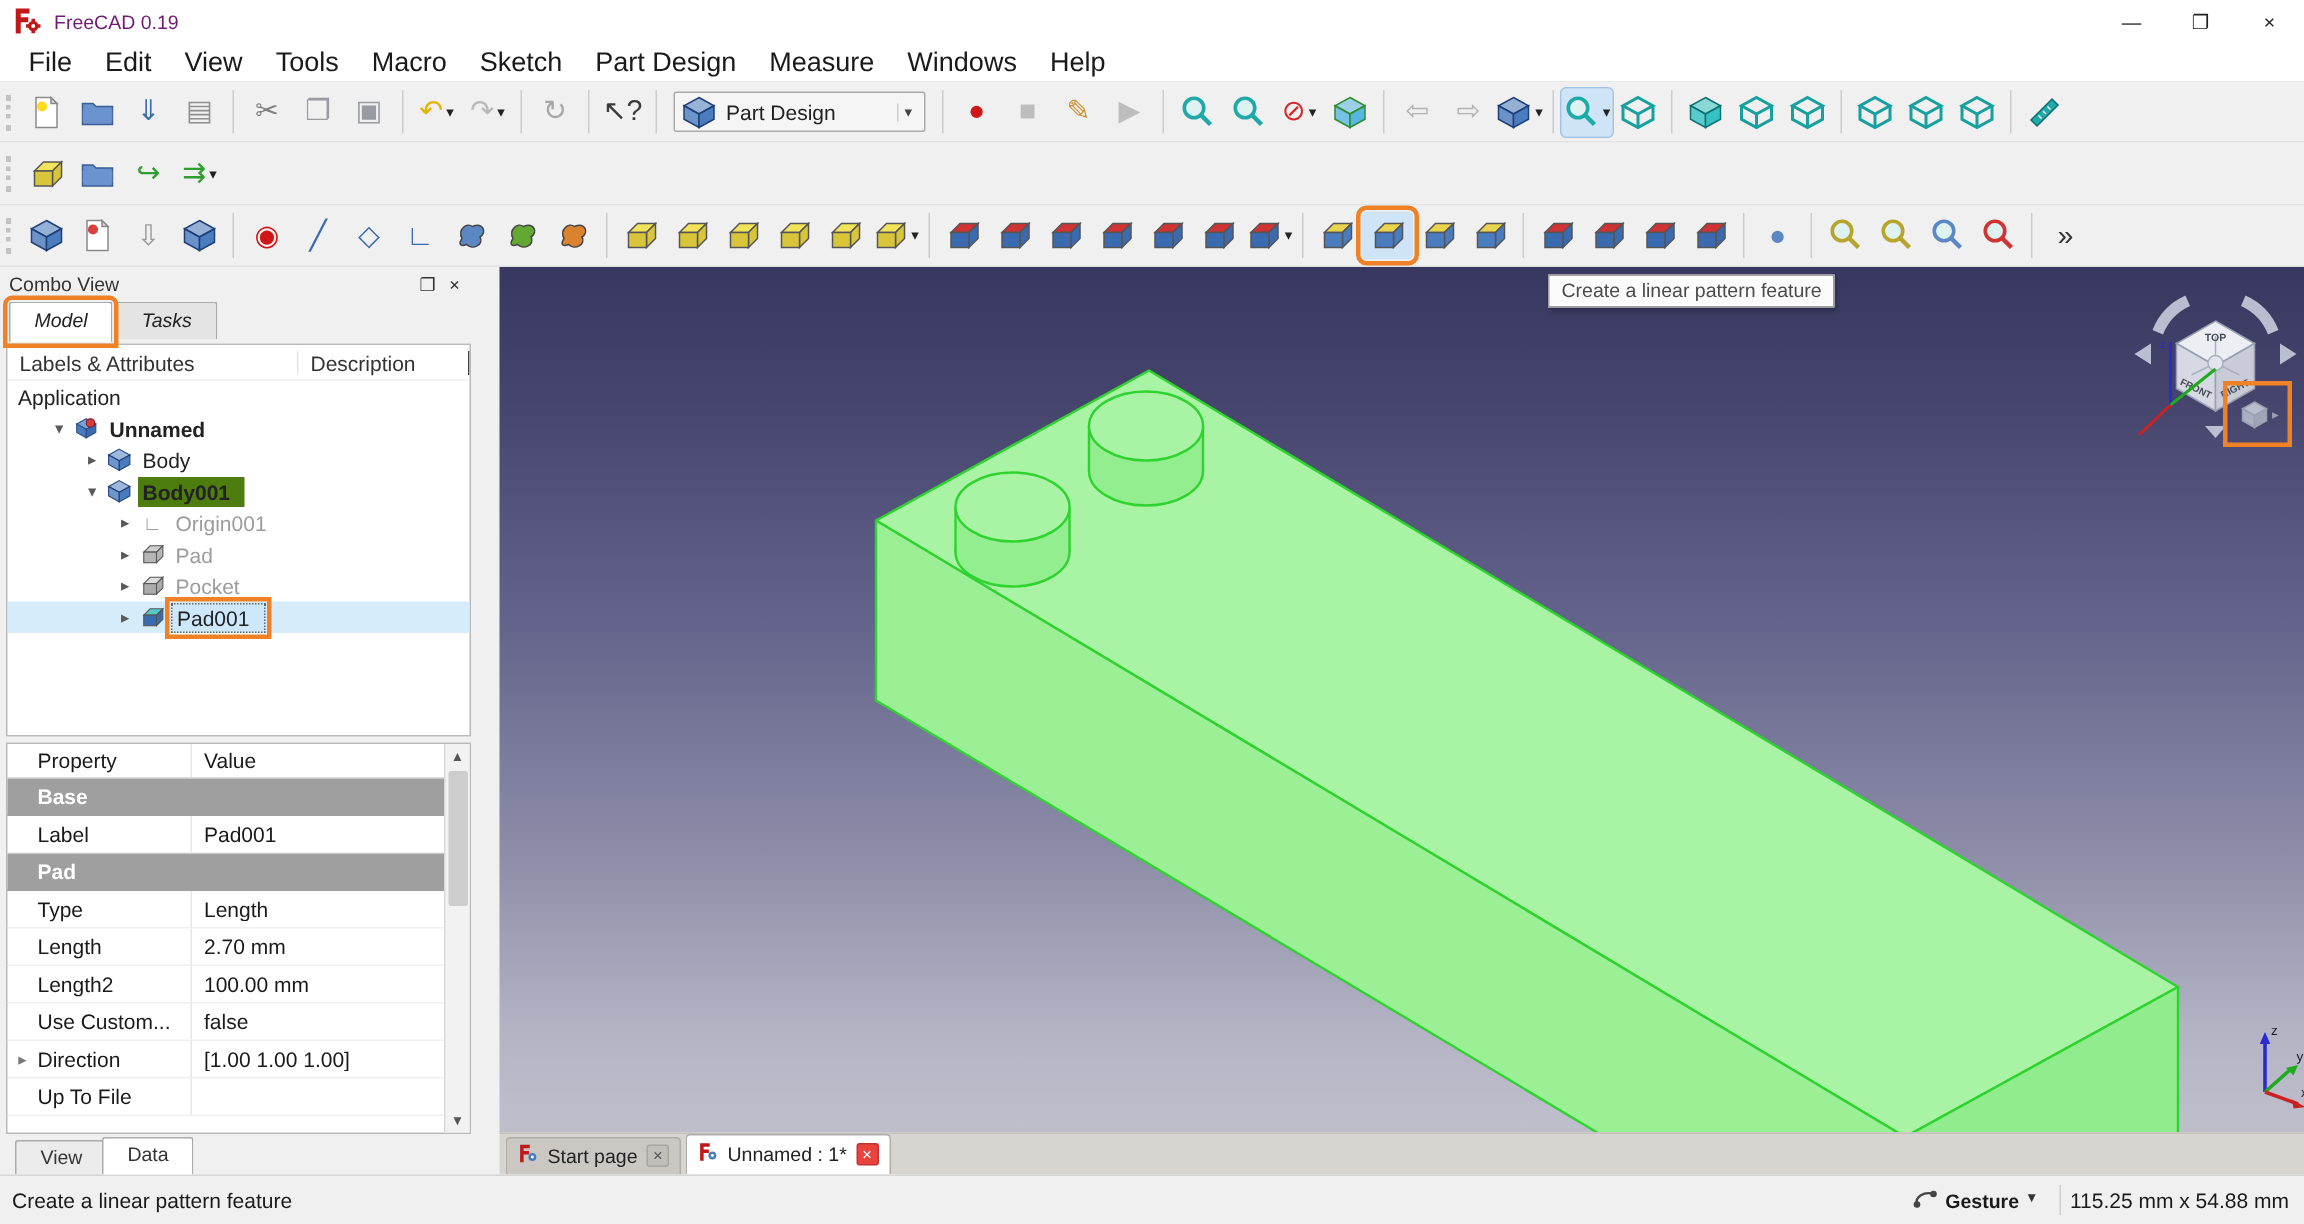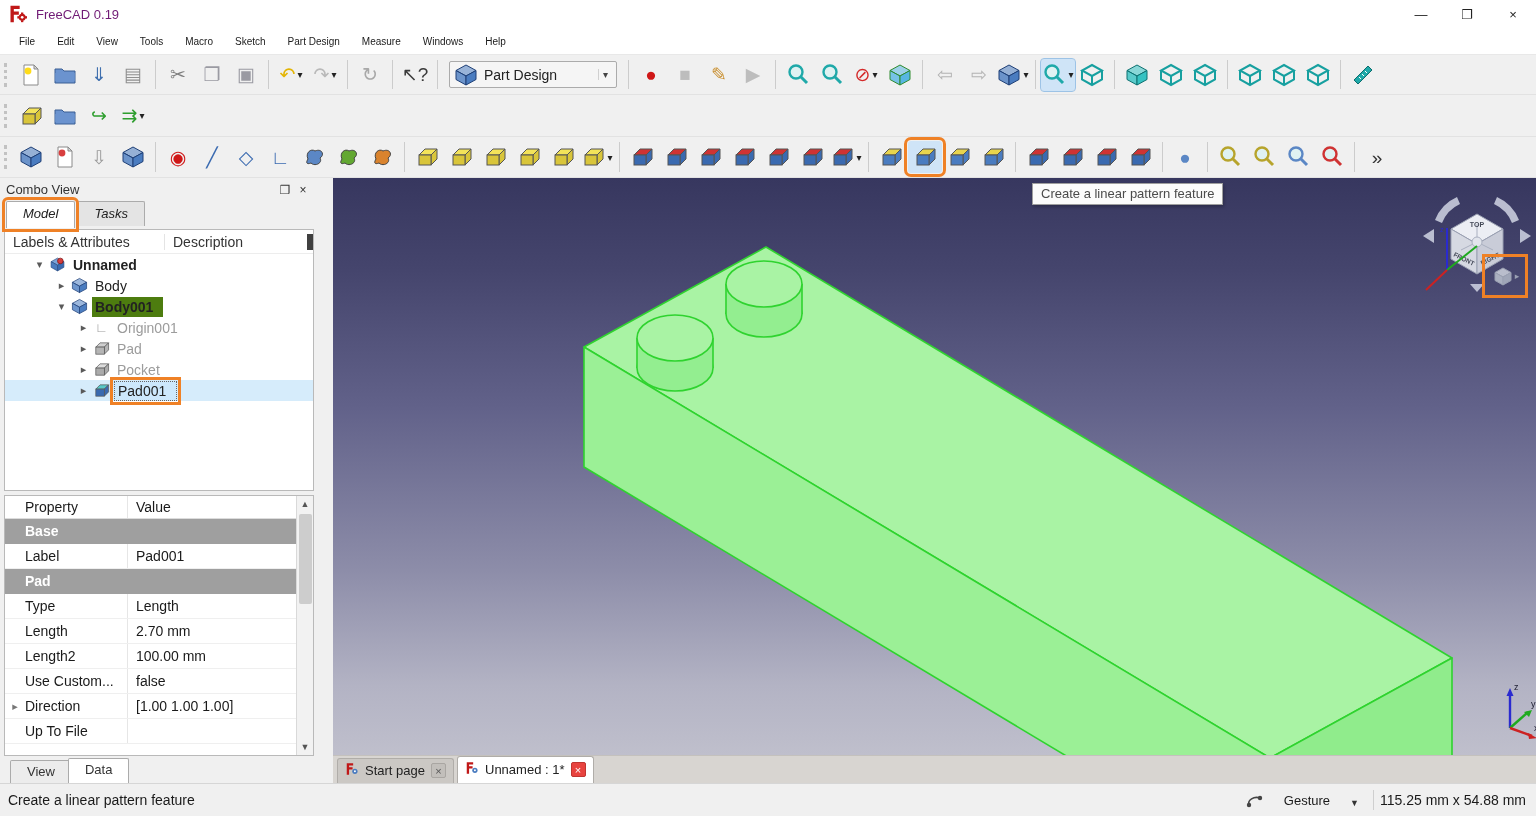--- a/index.html
+++ b/index.html
@@ -8,21 +8,21 @@
 
   
   .titlebar { position:absolute; left:0; top:0; width:1536px; height:28px; background:#ffffff; display:flex; align-items:center; }
   .titlebar .logo { margin-left:8px; width:20px; height:20px; }
   .titlebar .apptitle { margin-left:8px; font-size:13px; color:#701a75; }
   .wincontrols { position:absolute; right:0; top:0; height:28px; display:flex; }
   .winbtn { width:46px; height:28px; display:flex; align-items:center; justify-content:center; font-size:13px; color:#222; }
 
   
   .menubar { position:absolute; left:0; top:28px; width:1536px; height:27px; background:#ffffff; display:flex; align-items:center; padding-left:8px; border-bottom:1px solid #e8e8e8; }
-  .menu-item { padding:4px 11px; font-size:10px; color:#1a1a1a;text-align:center; }
+  .menu-item { padding:4px 11px; font-size:18px; color:#1a1a1a;text-align:center; }
 
   
   .toolbar { position:absolute; left:0; width:1536px; background:#f0f0f0; display:flex; align-items:center; border-bottom:1px solid #e2e2e2; }
   #tb-row1 { top:55px; height:40px; }
   #tb-row2 { top:95px; height:42px; }
   #tb-row3 { top:137px; height:41px; }
   .tb-handle { width:5px; height:24px; border-left:3px dotted #c2c2c2; margin:0 5px 0 4px; }
   .tb-sep { width:1px; align-self:stretch; margin:5px 5px; background:#cccccc; }
   .tbtn { min-width:34px; height:32px; display:flex; align-items:center; justify-content:center; border-radius:3px; position:relative; }
   .tbtn .g { font-size:19px; line-height:1; }
@@ -40,22 +40,22 @@
   
   .combo { position:absolute; left:0; top:178px; width:318px; height:605px; background:#f0f0f0; display:flex; flex-direction:column; }
   .combo-title { height:23px; display:flex; align-items:center; padding:0 6px; font-size:13px; color:#333; }
   .combo-title .t { flex:1; }
   .combo-title .cbtn { width:18px; text-align:center; font-size:12px; color:#333; }
   .combo-tabs { height:28px; display:flex; align-items:flex-start; padding-left:6px;font-style:italic; }
   .ctab { padding:4px 16px 5px; font-size:13px; border:1px solid #ababab; border-bottom:none; background:#e4e4e4; margin-right:2px; border-radius:2px 2px 0 0; position:relative; }
   .ctab.active { background:#ffffff; z-index:5; padding-bottom:7px; }
   .tree-box { margin:0 4px; background:#ffffff; border:1px solid #b9b9b9; height:262px; overflow:hidden; font-size:14px; }
   .tree-head { display:flex; height:24px; align-items:center; border-bottom:1px solid #ededed; color:#333; }
-  .tree-head .c1 { width:160px; padding-left:8px; border-right:1px solid #e4e4e4; }
-  .tree-head .c2 { flex:1; padding-left:8px; border-right:6px solid #404040; }
+  .tree-head .c1 { width:194px; padding-left:8px; border-right:1px solid #e4e4e4; }
+  .tree-head .c2 { flex:1; padding-left:8px; border-right:1px solid #404040; }
   .trow { height:21px; display:flex; align-items:center; }
   .trow .chev { width:17px; text-align:center; font-size:11px; color:#5a5a5a; }
   .trow .ticon { width:19px; height:17px; margin-right:3px; display:flex; align-items:center; justify-content:center; }
   .trow .tlabelwrap { display:flex; align-items:center; padding:0 5px 0 1px; height:20px; }
   .trow .tlabel { padding:1px 5px 1px 2px; }
   .trow.bold .tlabel { font-weight:bold; }
   .trow.dim .tlabel { color:#9c9c9c; }
   .trow.lav .tlabelwrap { background:#4d7c0f; }
   .trow.sel { background:#d6ecfb; }
   .trow.sel .tlabelwrap { background:#cde8fc; border:1px dotted #666; }
@@ -85,21 +85,21 @@
   
   .tabstrip { position:absolute; left:333px; top:755px; width:1203px; height:28px; background:#d8d5d1; display:flex; align-items:flex-end; padding-left:4px; border-top:1px solid #c4c1bd; }
   .dtab { display:flex; align-items:center; gap:6px; padding:3px 7px 4px; margin-right:3px; border:1px solid #b0ada9; border-bottom:none; background:#cbc8c4; border-radius:3px 3px 0 0; font-size:13px; color:#222; height:25px; }
   .dtab.active { background:#ffffff; height:27px; }
   .dclose { width:15px; height:15px; display:flex; align-items:center; justify-content:center; font-size:11px; background:#c2bfbb; border:1px solid #a9a6a2; border-radius:2px; color:#555; }
   .dtab.active .dclose { background:#e8433f; border-color:#c03531; color:#ffffff; }
 
   
   .statusbar { position:absolute; left:0; top:783px; width:1536px; height:33px; background:#f0f0f0; border-top:1px solid #d6d6d6; display:flex; align-items:center; }
   .status-msg { margin-left:8px; font-size:14px; color:#1a1a1a; flex:1; }
-  .gesture { display:flex; align-items:flex-end; gap:20px; font-size:13px; color:#1a1a1a; padding:0 8px; }
+  .gesture { display:flex; align-items:flex-start; gap:4px; font-size:13px; color:#1a1a1a; padding:0 8px;font-weight:bold; }
   .gesture .chev { font-size:9px; color:#333; }
   .status-sep { width:1px; height:20px; background:#cfcfcf; margin:0 6px; }
   .status-dims { font-size:14px; color:#1a1a1a; margin-right:10px; white-space:nowrap; }
 </style>
 </head>
 <body>
 
 <div class="titlebar">
   <svg class="logo" viewBox="0 0 24 24">
     <path d="M3,2 h11 v4 h-7 v3 h6 v4 h-6 v9 h-4 z" fill="#c01818"></path>
@@ -586,20 +586,25 @@
   <div class="combo-tabs" id="combo-tabs">
       <div class="ctab active ann">Model</div>
       <div class="ctab">Tasks</div>
     </div>
   <div class="tree-box">
     <div class="tree-head">
       <span class="c1">Labels &amp; Attributes</span>
       <span class="c2">Description</span>
     </div>
     <div id="tree-rows">
+        <div class="trow" style="padding-left: 4px;">
+          <span class="tlabelwrap">
+            <span class="tlabel">Application</span>
+          </span>
+        </div>
         <div class="trow bold" style="padding-left: 26px;">
           <span class="chev">▾</span>
           <span class="ticon">
             <svg width="17" height="17" viewBox="0 0 24 24">
               <polygon points="12,3 21,8 12,13 3,8" fill="#7aa4d8" stroke="#2c4f85"></polygon>
               <polygon points="3,8 12,13 12,21 3,16" fill="#4a7cc0" stroke="#2c4f85"></polygon>
               <polygon points="21,8 12,13 12,21 21,16" fill="#3a6ab0" stroke="#2c4f85"></polygon>
               <circle cx="16" cy="7" r="4" fill="#d43c3c" stroke="#7a1414"></circle>
             </svg>
           </span>

